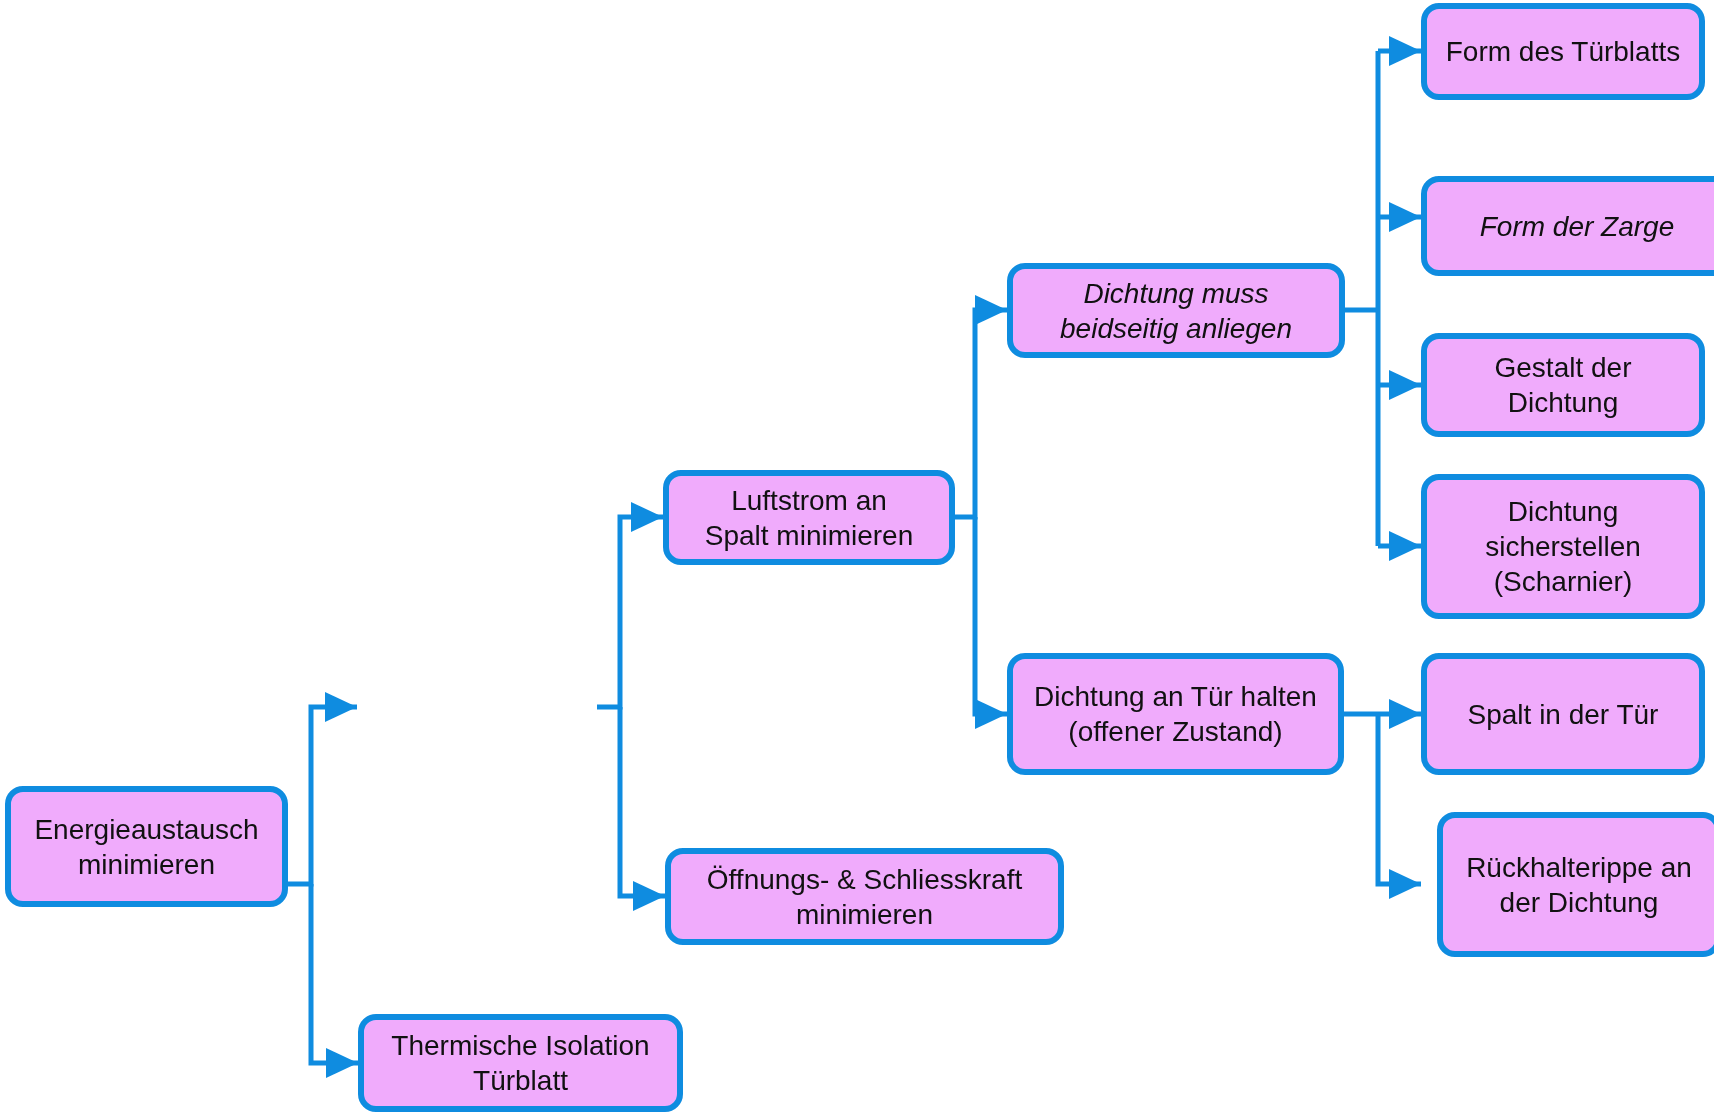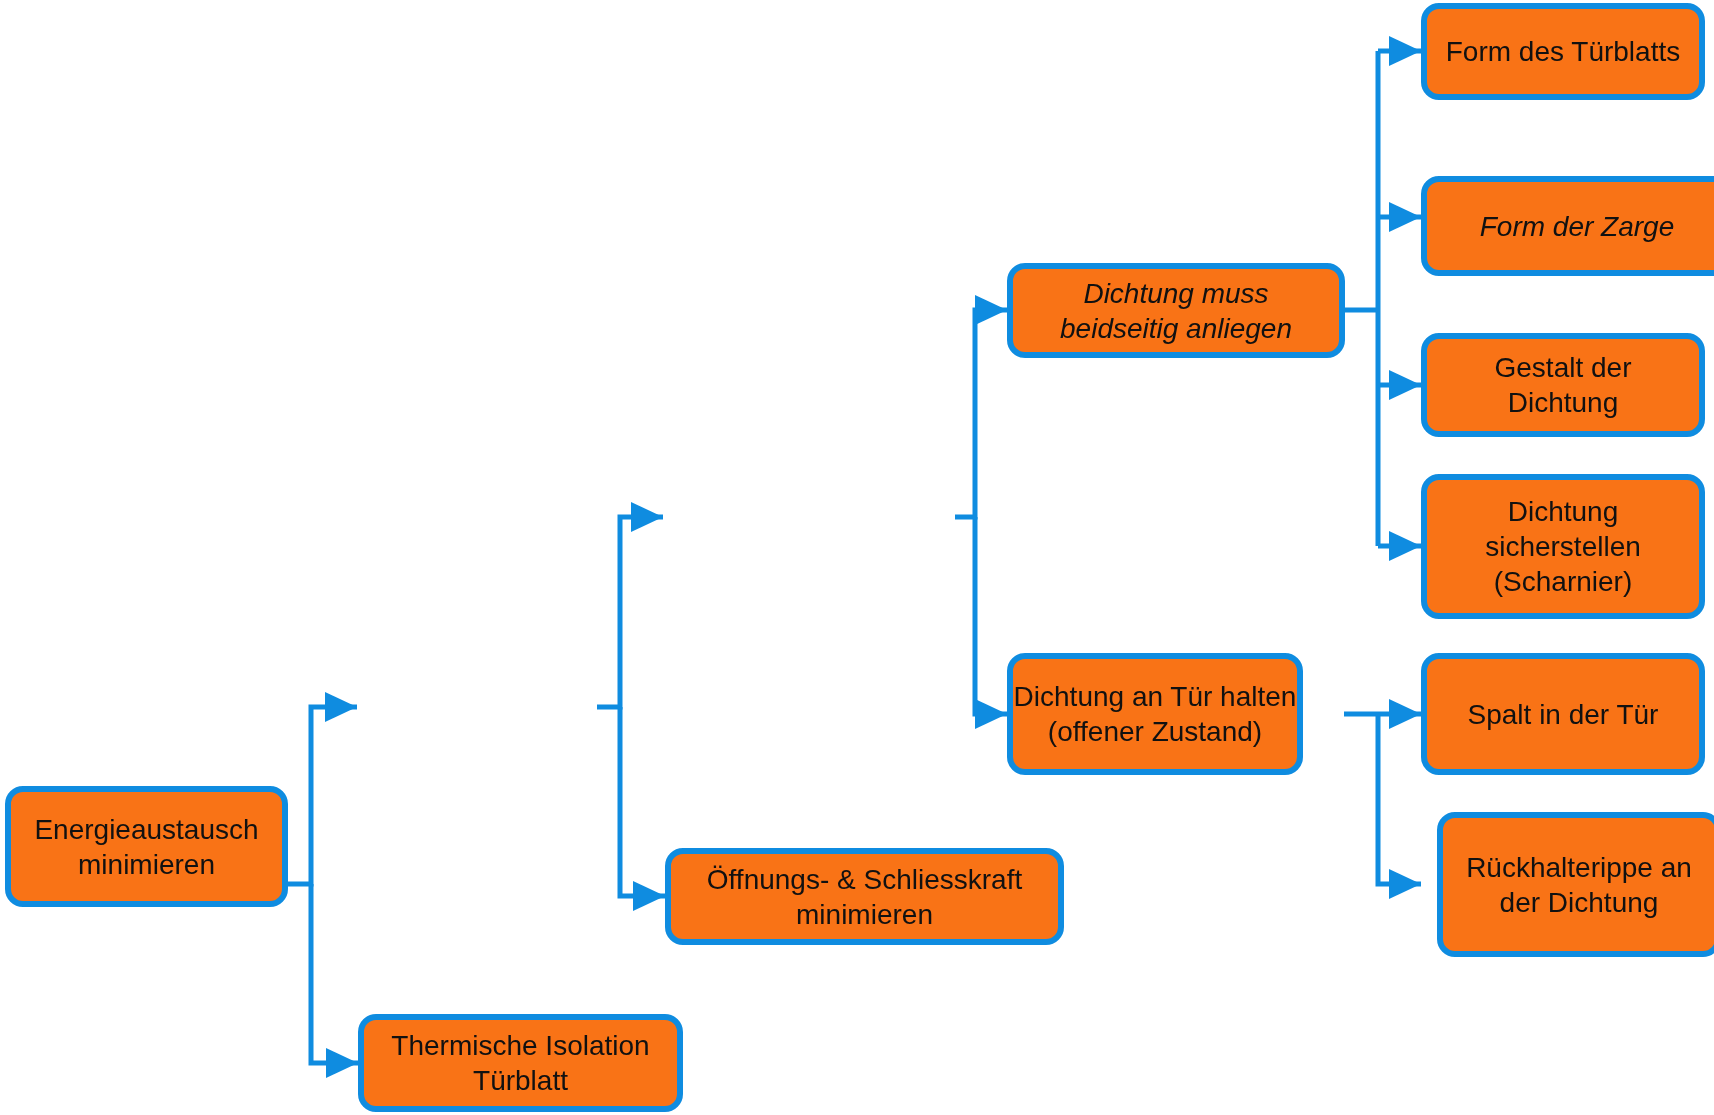--- a/index.html
+++ b/index.html
@@ -15,21 +15,21 @@
   }
   .edges { position: absolute; left: 0; top: 0; width: 1714px; height: 1115px; }
   .edges path { stroke: var(--accent); stroke-width: 5; fill: none; }
   .edges marker path { fill: var(--accent); stroke: none; }
   .node {
     position: absolute;
     display: flex;
     align-items: center;
     justify-content: center;
     text-align: center;
-    background: #f97316;
+    background: #f0abfc;
     border: 6px solid var(--accent);
     border-radius: 18px;
     color: var(--text);
     font-size: 28px;
     line-height: 1.25;
     white-space: pre-line;
     padding: 2px 0;
   }
 </style>
 </head>
@@ -64,28 +64,30 @@
     <path d="M1378 714 V884 H1421" marker-end="url(#arrow)"></path>
   </svg>
 
   <div class="node" style="left:5px; top:786px; width:283px; height:121px;">Energieaustausch
 minimieren</div>
 
 
   <div class="node" style="left:358px; top:1014px; width:325px; height:98px;">Thermische Isolation
 Türblatt</div>
 
+  <div class="node" style="left:663px; top:470px; width:292px; height:95px;">Luftstrom an
+Spalt minimieren</div>
 
   <div class="node" style="left:665px; top:848px; width:399px; height:97px;">Öffnungs- &amp; Schliesskraft
 minimieren</div>
 
   <div class="node" style="left:1007px; top:263px; width:338px; height:95px;font-style:italic;">Dichtung muss
 beidseitig anliegen</div>
 
-  <div class="node" style="left:1007px; top:653px; width:296px; height:122px;">Dichtung an Tür halten
+  <div class="node" style="left:1007px; top:653px; width:337px; height:122px;">Dichtung an Tür halten
 (offener Zustand)</div>
 
   <div class="node" style="left:1421px; top:3px; width:284px; height:97px;">Form des Türblatts</div>
 
   <div class="node" style="left:1421px; top:176px; width:312px; height:100px;font-style:italic;">Form der Zarge</div>
 
   <div class="node" style="left:1421px; top:333px; width:284px; height:104px;">Gestalt der
 Dichtung</div>
 
   <div class="node" style="left:1421px; top:474px; width:284px; height:145px;">Dichtung

